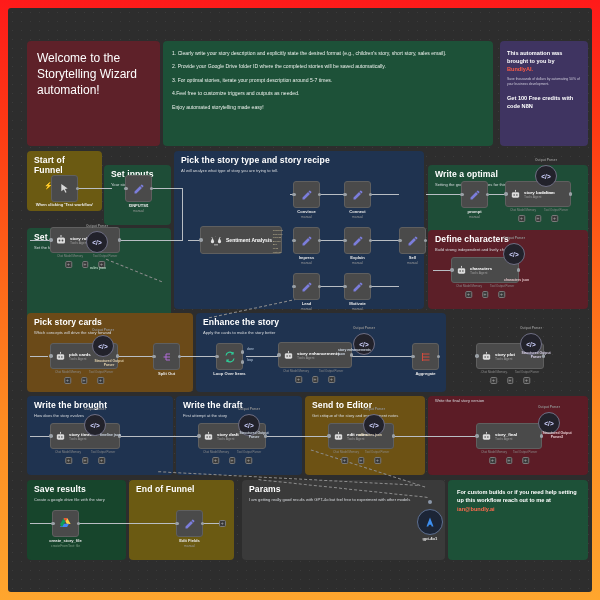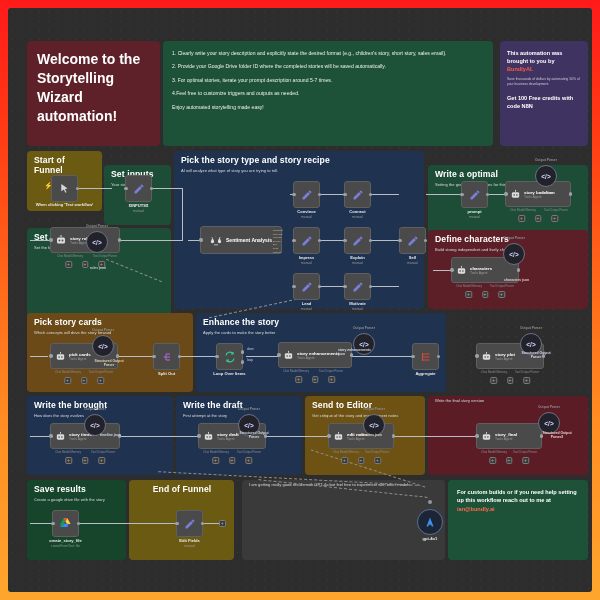--- a/index.html
+++ b/index.html
@@ -38,21 +38,21 @@
   .note.brown  { background:#6b4a18; }
   .note.purple2{ background:#463a5e; }
   .note.grey   { background:#3a3a3a; }
   .note.darkred{ background:#5c1c26; }
   .note.darkgreen { background:#17452c; }
   .note.tanbrown { background:#6d5214; }
 
   
   #hdr-welcome { left:19px; top:33px; width:133px; height:105px; background:#5e2129; }
   #hdr-welcome .big {
-    font-size:14px; font-weight:bold; color:#fff; line-height:1.35;
+    font-size:12px; font-weight:normal; color:#fff; line-height:1.35;
     padding:9px 10px 0 10px;
   }
   #hdr-instructions { left:155px; top:33px; width:330px; height:105px; background:#1d5138; }
   #hdr-instructions p { font-size:5.1px; color:#eef2ee; line-height:1.45; padding:0 9px; }
   #hdr-instructions p.first { padding-top:9px; }
   #hdr-instructions p + p { margin-top:6px; }
   #hdr-promo { left:492px; top:33px; width:88px; height:105px; background:#3f3461; }
   #hdr-promo .l1 { font-size:5.6px; font-weight:bold; color:#fff; line-height:1.45; padding:8px 7px 0 7px;}
   #hdr-promo .brand { color:#ff5a45; }
   #hdr-promo .small { font-size:3.4px; color:#c9c6d6; line-height:1.4; padding:4px 7px 0 7px; }
@@ -189,24 +189,25 @@
       <div class="sub">Get critique of the story and improvement notes</div>
     </div>
     <div class="note darkred" style="left:420px;top:388px;width:160px;height:79px;">
       <div class="sub">Write the final story version</div>
     </div>
 
     <div class="note darkgreen" style="left:19px;top:472px;width:99px;height:80px;">
       <div class="ttl">Save results</div>
       <div class="sub">Create a google drive file with the story</div>
     </div>
-    <div class="note olive" style="left:121px;top:472px;width:105px;height:80px;text-align:center;">
+    <div class="note olive" style="left:121px;top:472px;width:105px;height:80px;">
       <div class="ttl">End of Funnel</div>
     </div>
     <div class="note grey" style="left:234px;top:472px;width:203px;height:80px;">
+      <div class="ttl">Params</div>
       <div class="sub">I am getting really good results with GPT-4o but feel free to experiment with other models</div>
     </div>
     <div class="note" id="contact-note">
       <div class="ct"><span>For custom builds or if you need help setting up this workflow reach out to me at </span><span class="mail">ian@bundly.ai</span></div>
     </div>
 
     <div class="conn" style="left:70px;top:180px;width:34px;"></div>
     <div class="conn" style="left:145px;top:180px;width:30px;"></div>
     <div class="vconn" style="left:174px;top:180px;height:52px;"></div>
     <div class="conn" style="left:112px;top:232px;width:63px;"></div>

